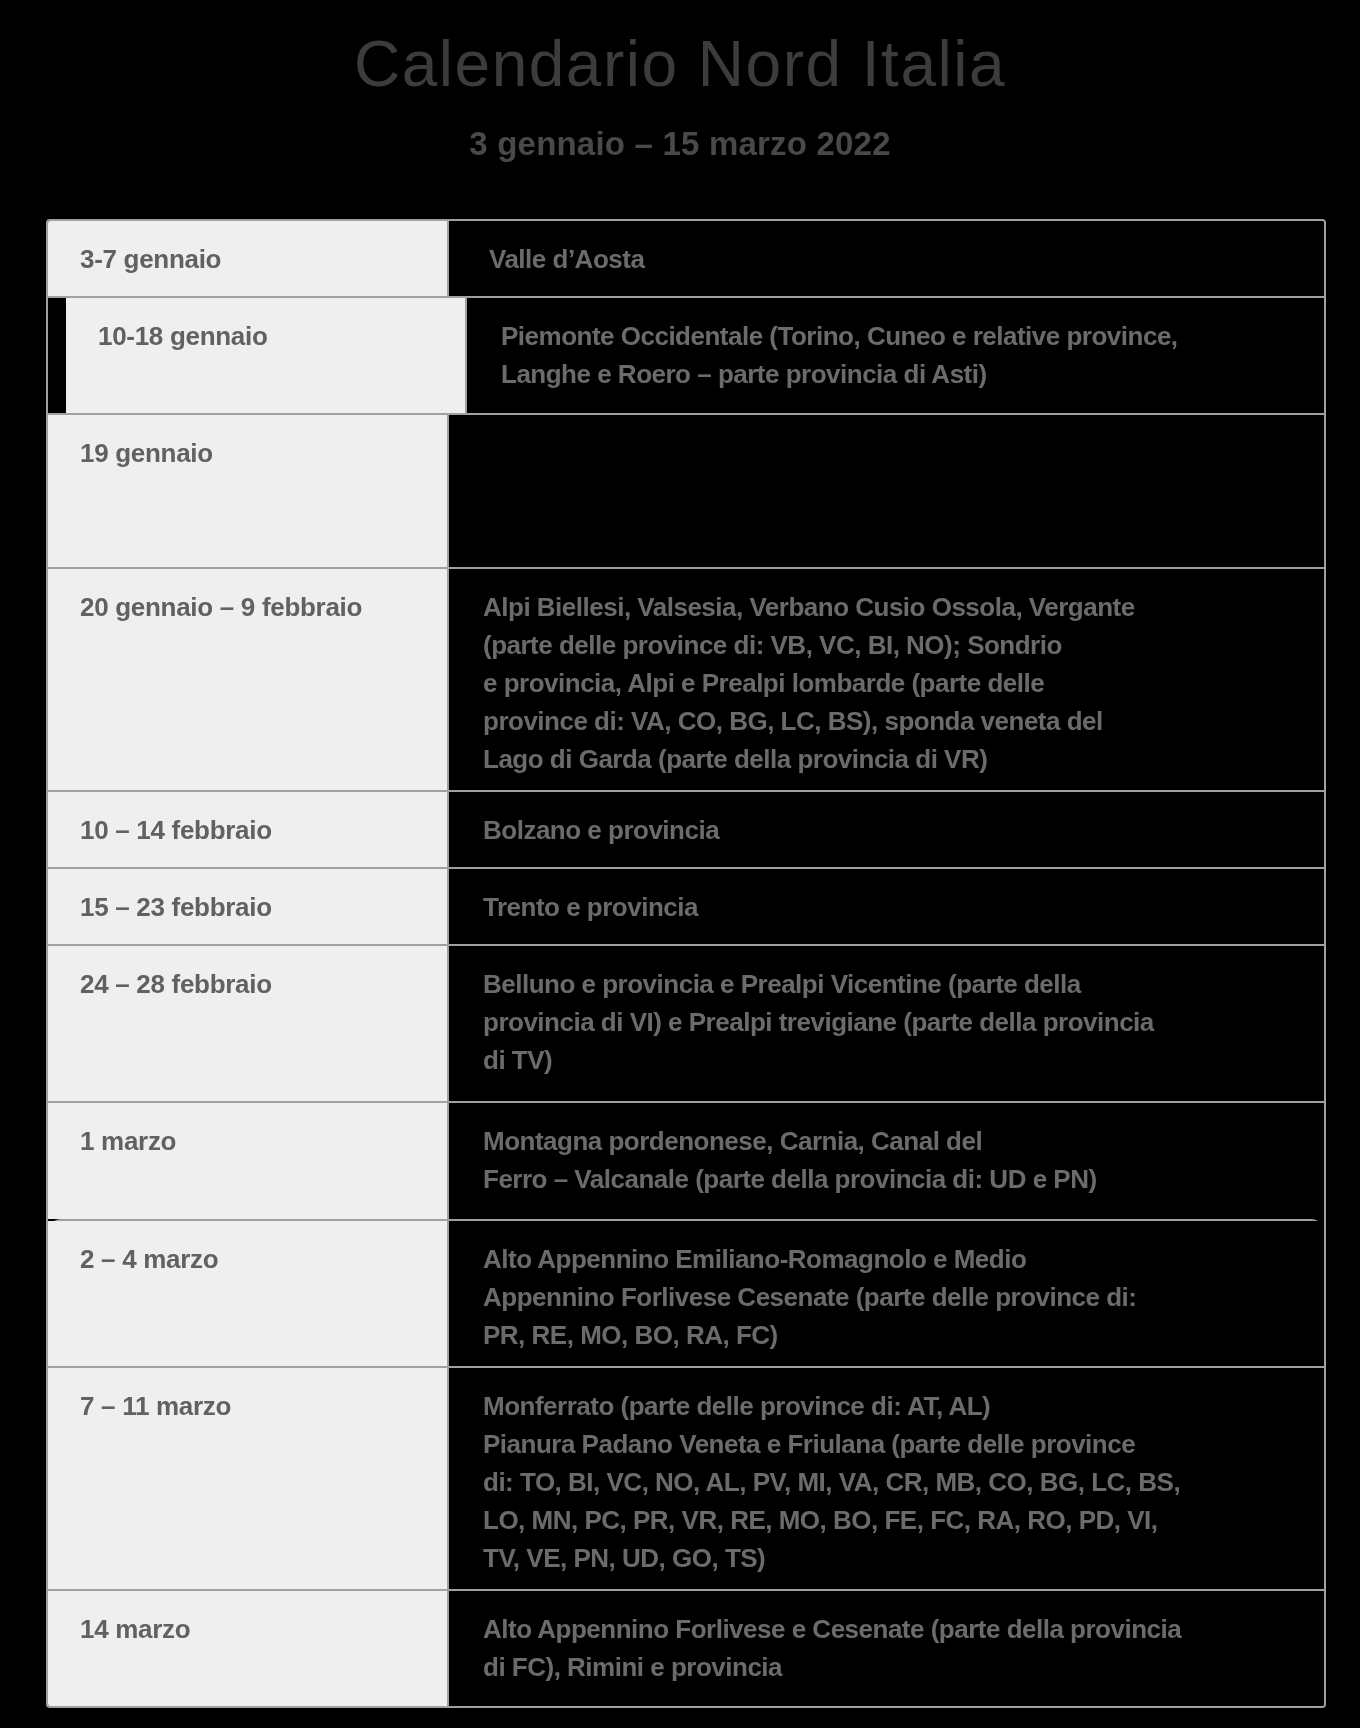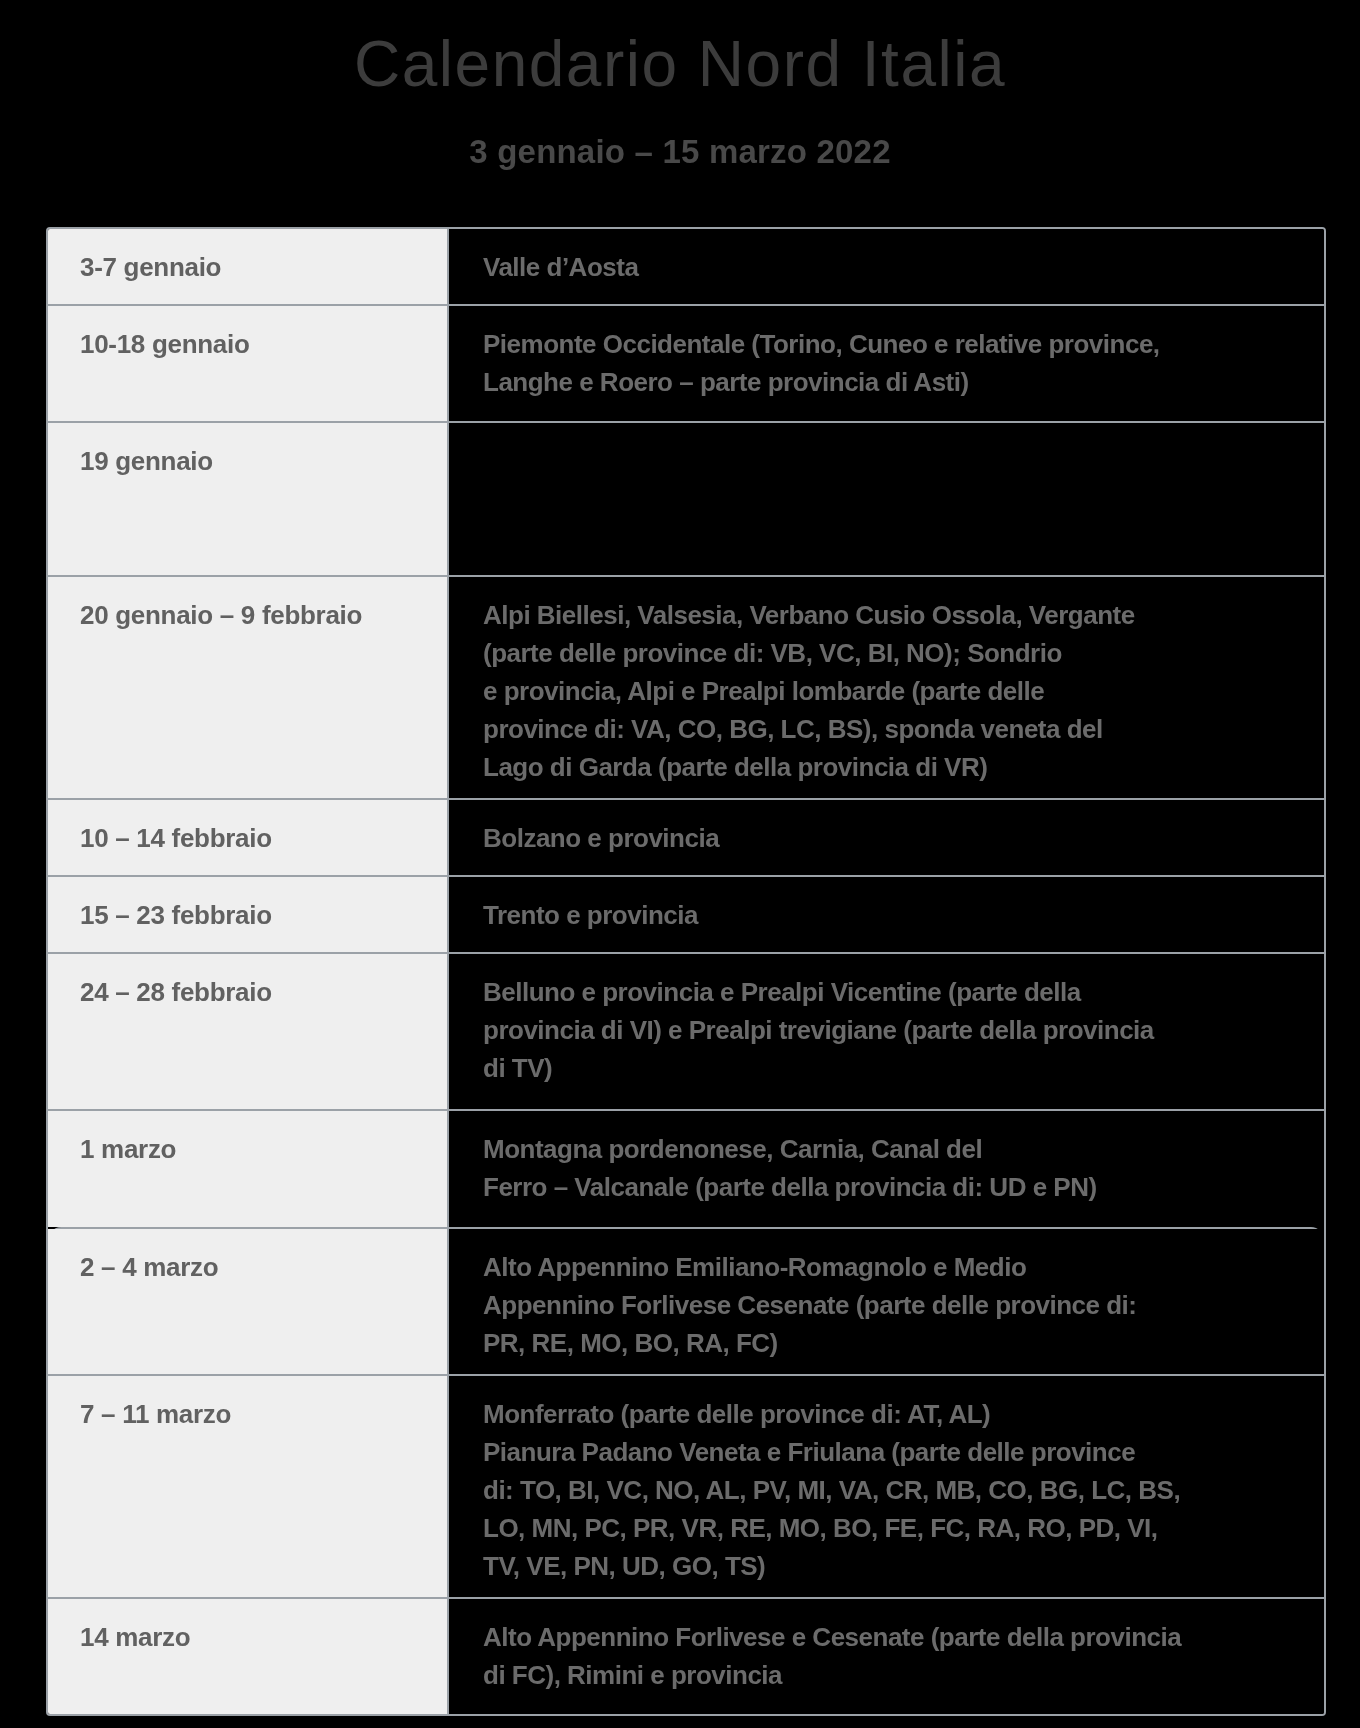--- a/index.html
+++ b/index.html
@@ -24,21 +24,21 @@
     padding-top: 26px;
     text-align: center;
     font-size: 64px;
     font-weight: 200;
     letter-spacing: 1.5px;
     color: #3c3c3c;
     line-height: 1.2;
   }
 
   .subtitle {
-    margin: 8px;
+    margin: 0;
     padding-top: 22px;
     text-align: center;
     font-size: 33px;
     font-weight: bold;
     color: #494949;
     letter-spacing: 0.2px;
   }
 
   .cal-table {
     margin: 56px 0 0 46px;
@@ -47,25 +47,25 @@
     border-radius: 4px;
     overflow: hidden;
     box-sizing: border-box;
   }
 
   .row {
     display: grid;
     grid-template-columns: 401px 1fr;
     border-top: 2px solid #9ba1a7;
   }
-  .row:first-child { border-top: none; }
+  .row:first-child { border-top: none; gap: 6px; }
 
   
   .r1  { min-height: 75px; }
-  .r2  { min-height: 115px; }
+  .r2  { min-height: 115px; padding-left: 18px; }
   .r3  { min-height: 152px; gap: 14px; }
   .r4  { min-height: 215px; }
   .r5  { min-height: 75px; }
   .r6  { min-height: 75px; }
   .r7  { min-height: 155px; }
   .r8  { min-height: 116px; }
   .r9  { min-height: 138px; border-radius: 13px; }
   .r10 { min-height: 214px; }
   .r11 { min-height: 115px; }
 

